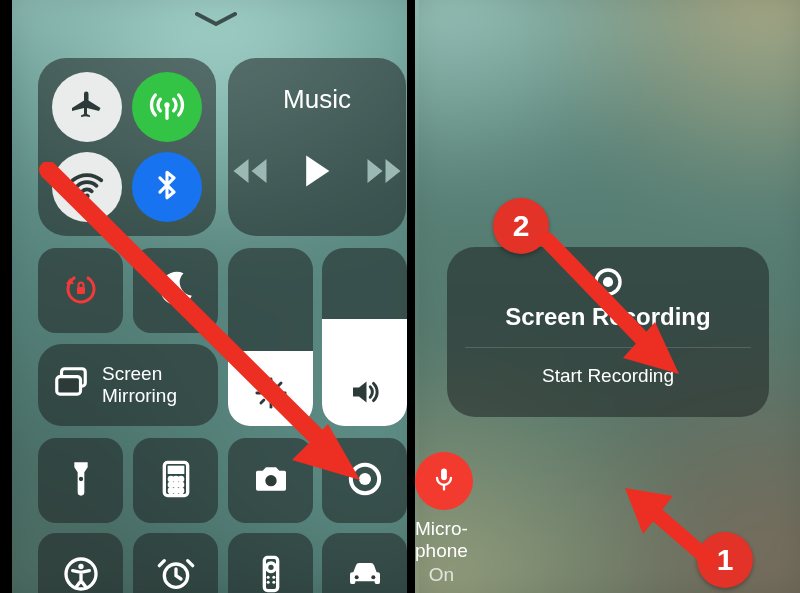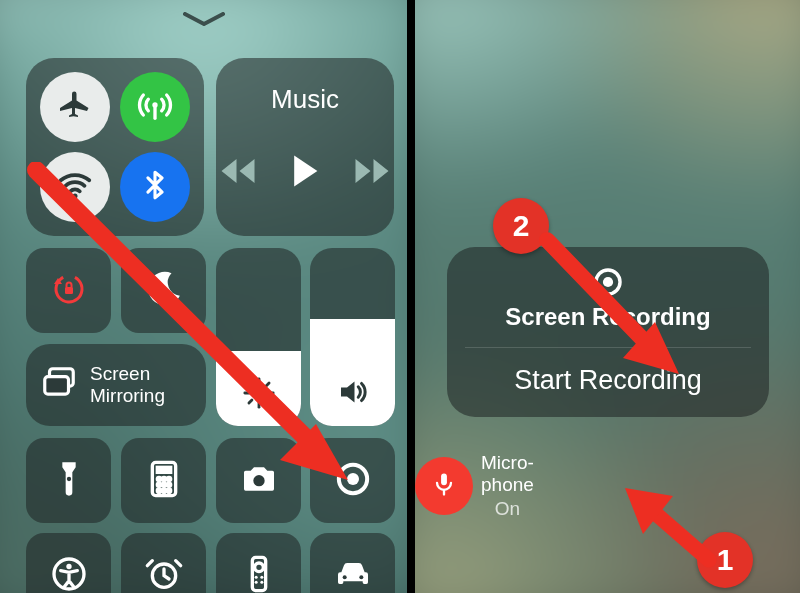--- a/index.html
+++ b/index.html
@@ -1,19 +1,19 @@
 <!DOCTYPE html>
 <html><head>
 <meta charset="utf-8">
 <style>
   *{box-sizing:border-box;margin:0;padding:0;font-family:-apple-system,Helvetica,Arial,sans-serif}
   body{width:800px;height:593px;overflow:hidden;background:#000}
   .stage{position:relative;width:800px;height:593px}
   .panel{position:absolute;top:0;height:593px;overflow:hidden}
-  .panel.left{left:0;width:407px}
+  .panel.left{left:12px;width:407px}
   .panel.right{left:415px;width:385px}
   .divider{position:absolute;left:407px;top:0;width:8px;height:593px;background:#000}
   
   .bg{position:absolute;inset:-60px;filter:blur(38px);}
   .bg.l{background:
     radial-gradient(380px 320px at -6% -8%, #bcded8 0%, rgba(188,222,216,0) 60%),
     radial-gradient(420px 360px at 50% 12%, #a4d3cb 0%, rgba(164,211,203,0) 65%),
     radial-gradient(460px 420px at 80% 70%, #5f8f87 0%, rgba(95,143,135,0) 65%),
     radial-gradient(380px 380px at 6% 92%, #4e6d63 0%, rgba(78,109,99,0) 60%),
     linear-gradient(#6ea39a,#3b5e58)}
@@ -246,24 +246,24 @@
 
     <div class="card" style="left:32px;top:247px;width:322px;height:170px">
       <div style="position:absolute;left:0;right:0;top:18px;display:flex;justify-content:center">
         <svg width="34" height="34" viewBox="0 0 24 24">
             <circle cx="12" cy="12" r="8.5" fill="none" stroke="#fff" stroke-width="2.4"></circle>
             <circle cx="12" cy="12" r="3.6" fill="#fff"></circle>
           </svg>
       </div>
       <div class="txt" style="position:absolute;left:0;right:0;top:56px;text-align:center;font-size:24px;font-weight:600">Screen Recording</div>
       <div style="position:absolute;left:18px;right:18px;top:100px;height:1px;background:rgba(255,255,255,.15)"></div>
-      <div class="txt" style="position:absolute;left:0;right:0;top:118px;text-align:center;font-size:27px">Start Recording</div>
-    </div>
-
-    <div style="position:absolute;left:0;right:0;top:452px;display:flex;align-items:center;gap:8px">
+      <div class="txt" style="position:absolute;left:0;right:0;top:118px;text-align:center;font-size:19px">Start Recording</div>
+    </div>
+
+    <div style="position:absolute;left:0;right:0;top:452px;display:flex;flex-direction:column;align-items:flex-start;gap:8px">
       <div class="circlebtn" style="width:58px;height:58px;background:#f33a2f">
         <span><svg width="28" height="28" viewBox="0 0 24 24" fill="#fff">
               <rect x="9.5" y="3" width="5" height="10" rx="2.5"></rect>
               <path d="M6 11a6 6 0 0012 0" fill="none" stroke="#fff" stroke-width="2" stroke-linecap="round"></path>
               <line x1="12" y1="17" x2="12" y2="21" stroke="#fff" stroke-width="2" stroke-linecap="round"></line>
             </svg></span>
       </div>
       <div class="smalltxt" style="text-align:center">
         <span>Micro-</span><br><span>phone</span>
         <div style="opacity:.75;margin-top:2px">On</div>

